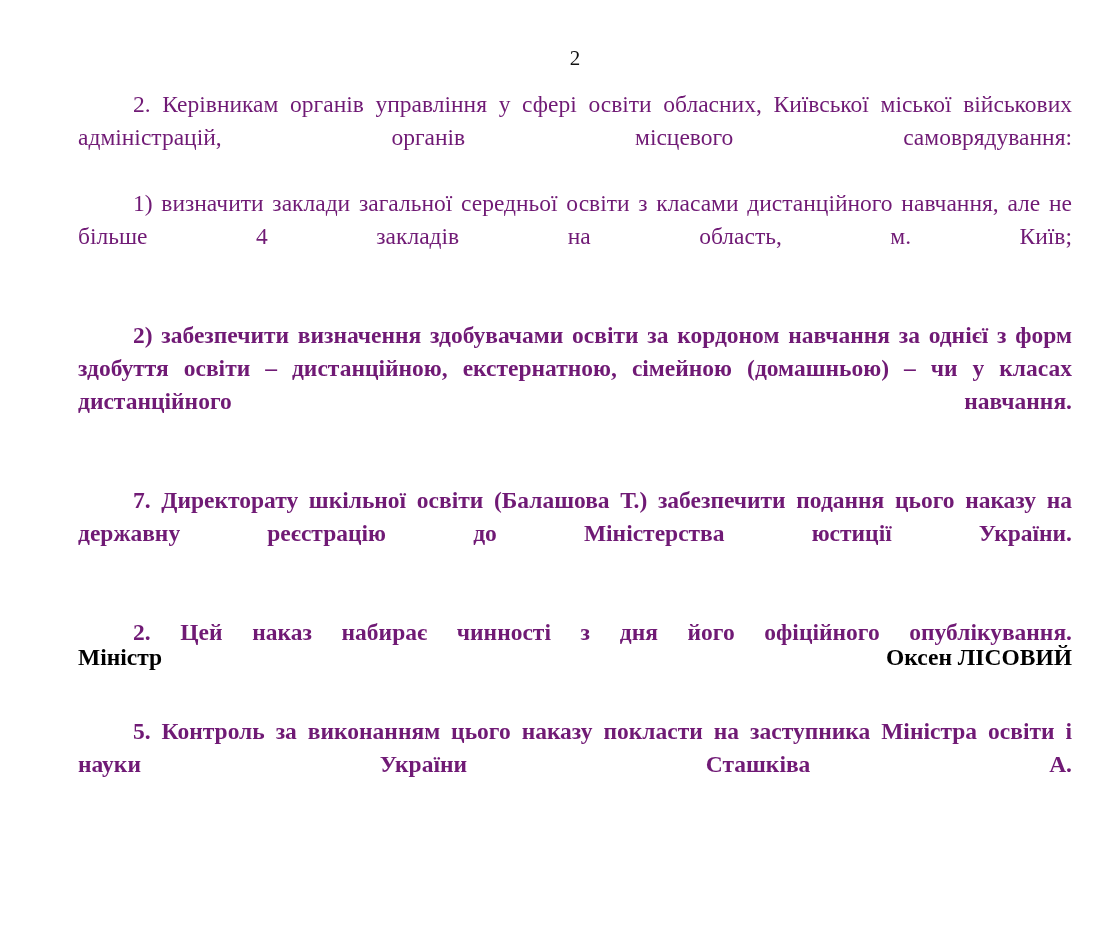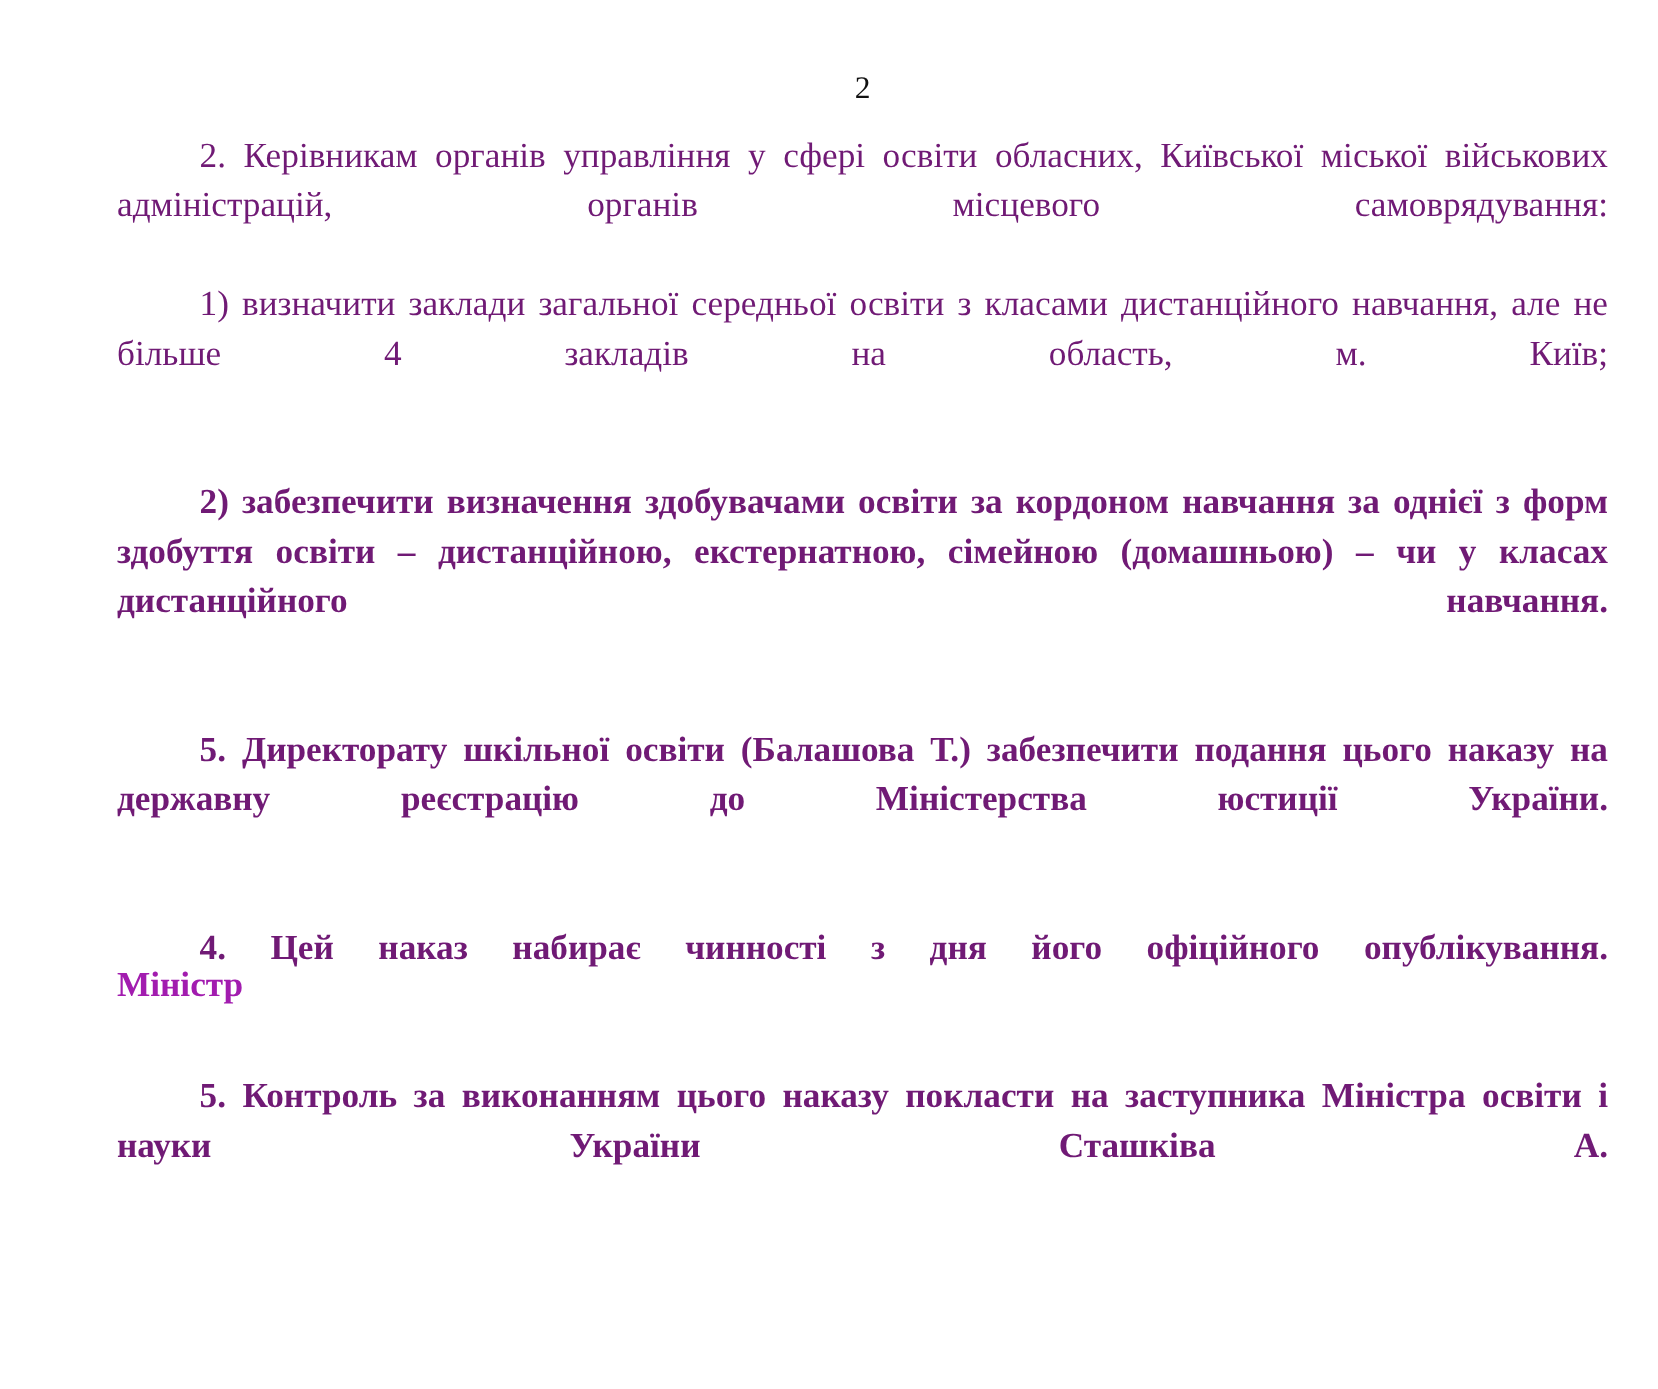--- a/index.html
+++ b/index.html
@@ -75,45 +75,46 @@
     position: absolute;
     left: 78px;
     top: 641px;
     width: 994px;
     display: flex;
     justify-content: space-between;
     align-items: flex-start;
     font-size: 23.5px;
     line-height: 33px;
     font-weight: bold;
-    color: #a21caf;
+    color: #000000;
   }
   .signature-role { white-space: nowrap; }
   .signature-name { white-space: nowrap; }
 </style>
 </head>
 <body>
 
 <div class="page">
 
   <div class="page-number">2</div>
 
   <div class="body-text">
 
     <p class="para gap-none">2. Керівникам органів управління у сфері освіти обласних, Київської міської військових адміністрацій, органів місцевого самоврядування:</p>
 
     <p class="para gap-none">1) визначити заклади загальної середньої освіти з класами дистанційного навчання, але не більше 4 закладів на область, м. Київ;</p>
 
     <p class="para gap-blank">2) забезпечити визначення здобувачами освіти за кордоном навчання за однієї з форм здобуття освіти – дистанційною, екстернатною, сімейною (домашньою) –  чи у класах дистанційного навчання.</p>
 
-    <p class="para gap-blank">5. Директорату шкільної освіти (Балашова Т.) забезпечити подання цього наказу на державну реєстрацію до Міністерства юстиції України.</p>
+    <p class="para gap-blank">7. Директорату шкільної освіти (Балашова Т.) забезпечити подання цього наказу на державну реєстрацію до Міністерства юстиції України.</p>
 
-    <p class="para gap-blank">4. Цей наказ набирає чинності з дня його офіційного опублікування.</p>
+    <p class="para gap-blank">2. Цей наказ набирає чинності з дня його офіційного опублікування.</p>
 
     <p class="para gap-blank">5. Контроль за виконанням цього наказу покласти на заступника Міністра освіти і науки України Сташківа А.</p>
 
   </div>
 
   <div class="signature-row">
     <span class="signature-role">Міністр</span>
+    <span class="signature-name">Оксен ЛІСОВИЙ</span>
   </div>
 
 </div>
 
 </body></html>

